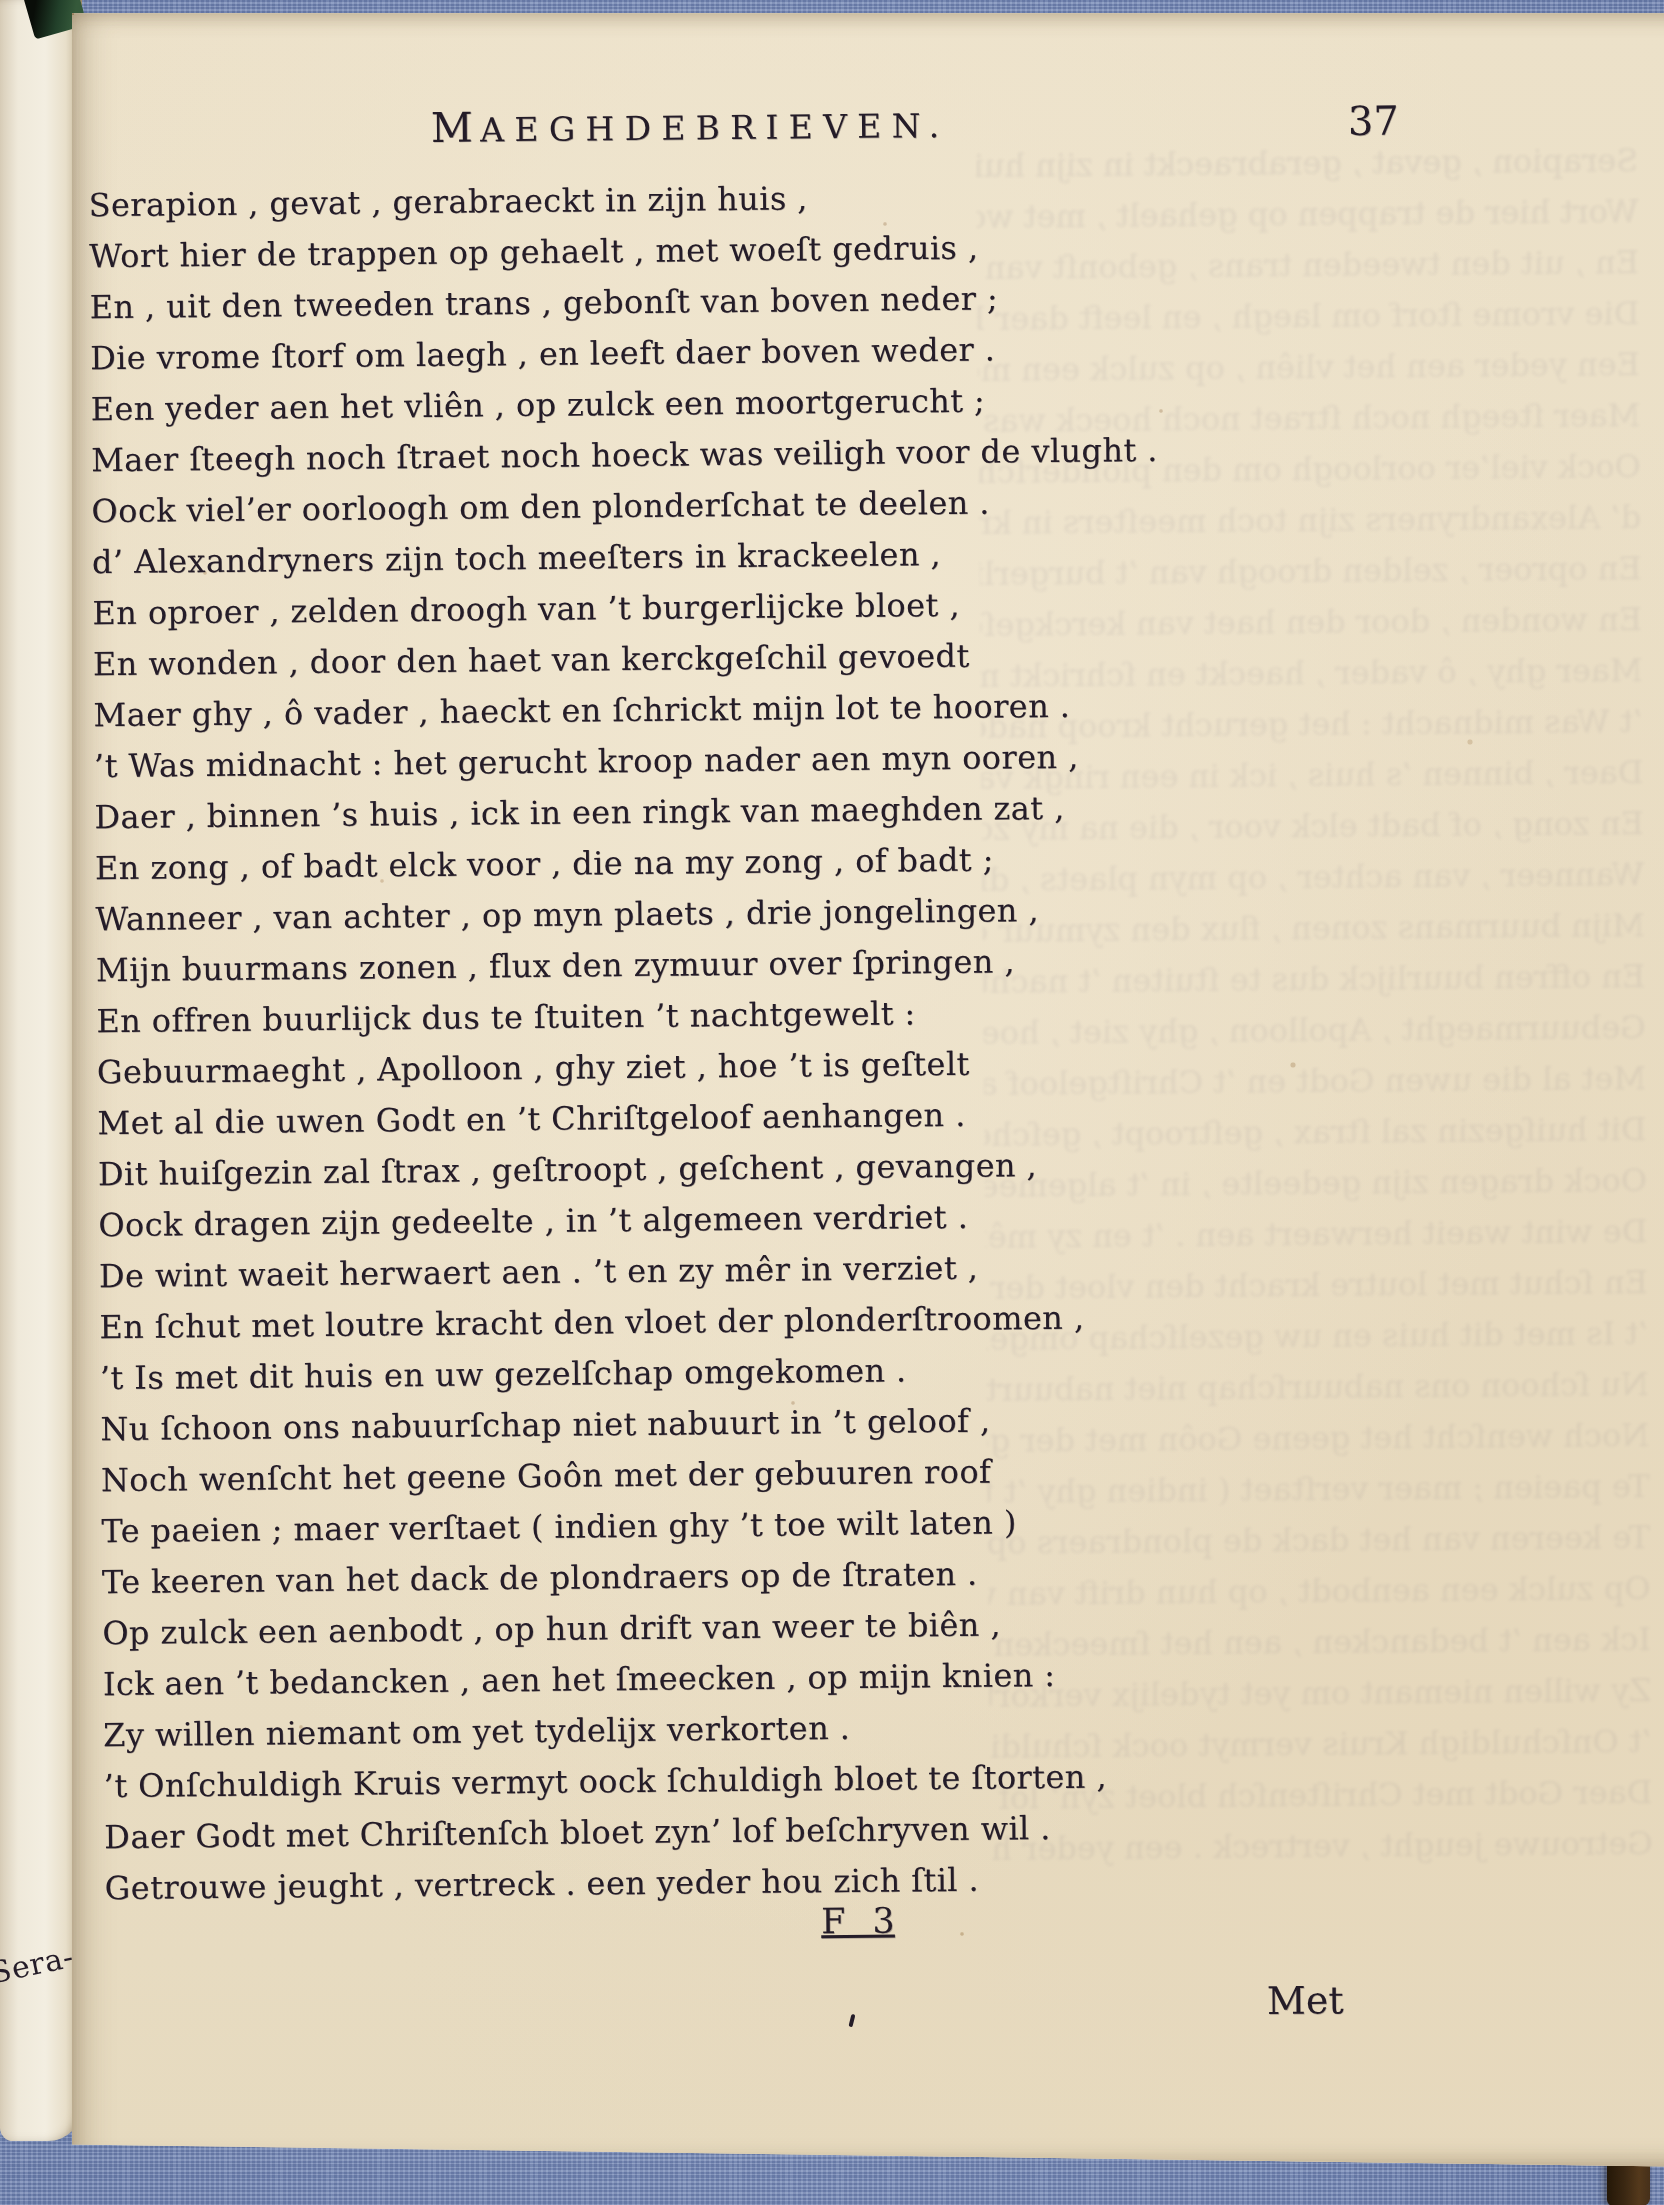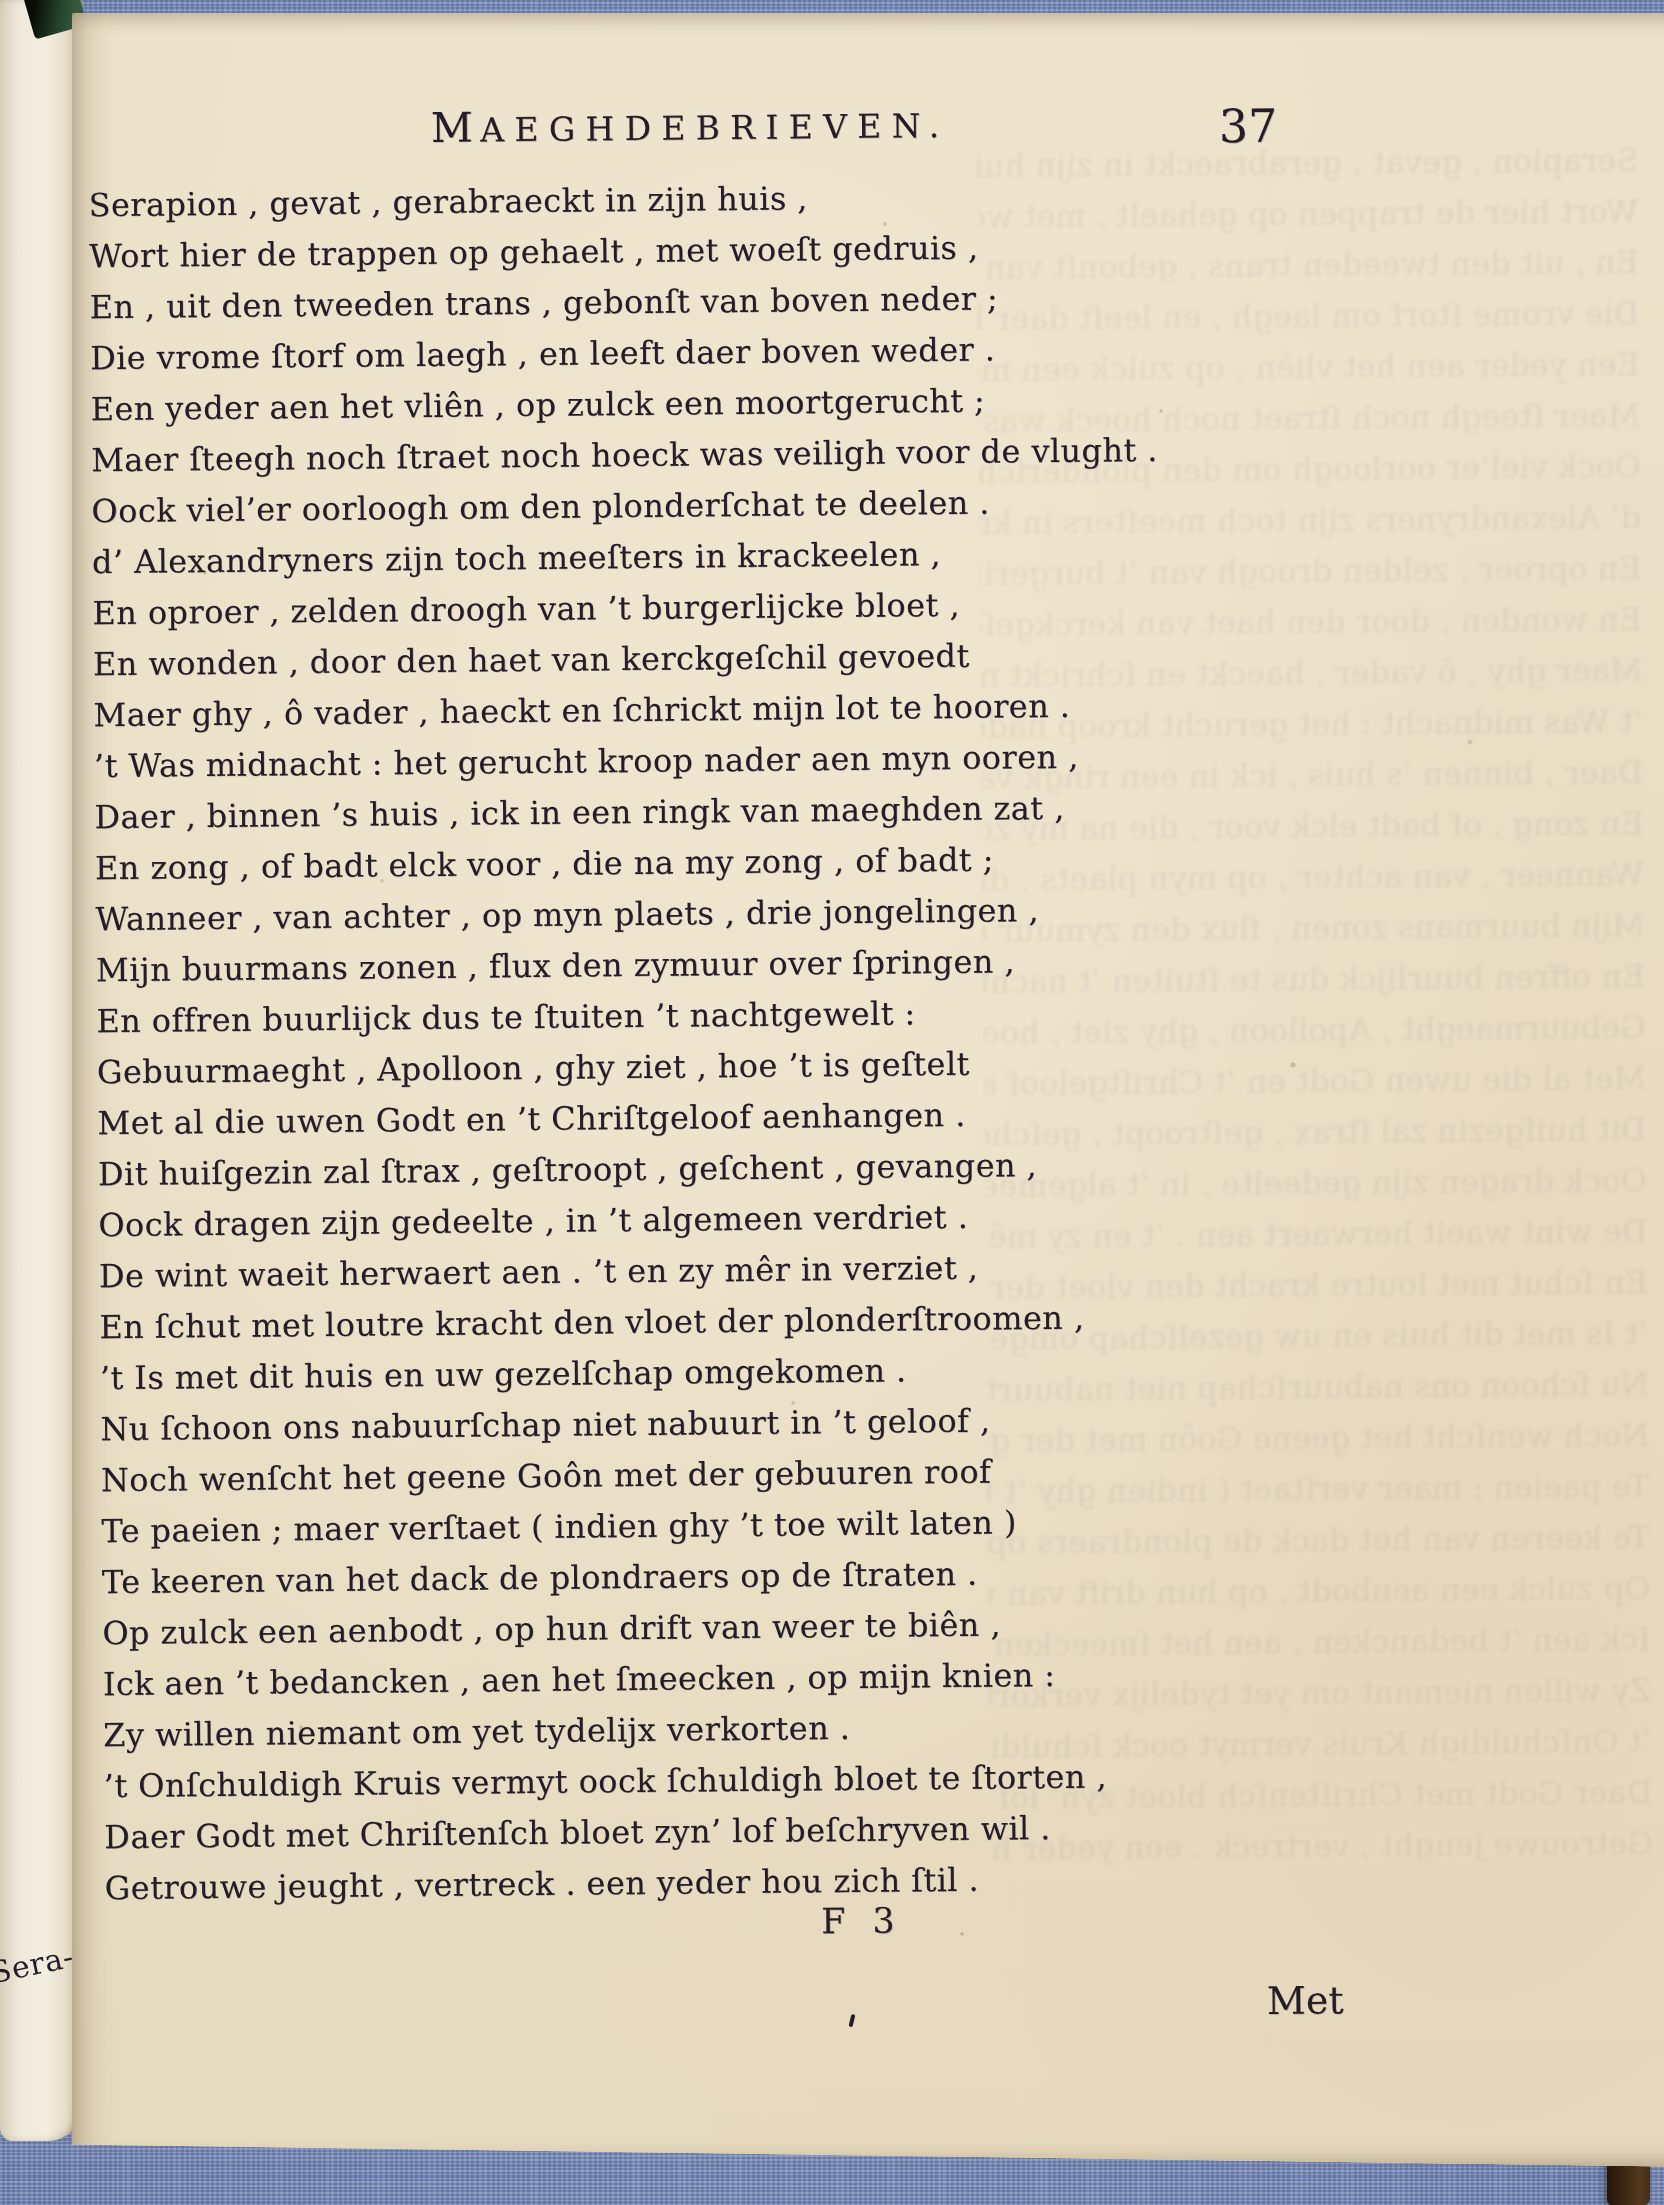--- a/index.html
+++ b/index.html
@@ -63,27 +63,27 @@
     transform:scaleX(-1) rotate(.5deg);opacity:.09;filter:blur(1.6px);color:#5f586e;
     font-size:32px;white-space:nowrap;}
   .ghost .line{line-height:51px;height:51px;}
 
   
   .print{position:absolute;left:0;top:0;width:100%;height:100%;
     transform:rotate(-.55deg);transform-origin:772px 1066px;color:var(--ink,#241c28);}
   .title{position:absolute;left:368px;top:87px;font-size:33px;letter-spacing:10.3px;
     text-shadow:0.7px 0.7px 0 rgba(36,28,40,.35);}
   .title::first-letter{font-size:41px;letter-spacing:7.4px;}
-  .pagenum{position:absolute;left:1156px;top:90px;font-size:46px;
+  .pagenum{position:absolute;left:1285px;top:90px;font-size:40px;
     text-shadow:0.7px 0.7px 0 rgba(36,28,40,.3);}
   .poem{position:absolute;left:25px;top:160px;font-size:32px;white-space:nowrap;
     text-shadow:0.5px 0.5px 0 rgba(36,28,40,.38);letter-spacing:0.4px;}
   .poem .line{line-height:51px;height:51px;}
   .sig{position:absolute;left:741px;top:1888px;font-size:35px;word-spacing:16px;
-    text-shadow:0.7px 0.7px 0 rgba(36,28,40,.3);}
+    text-shadow:0.7px 0.7px 0 rgba(36,28,40,.3);text-decoration:underline;}
   .catch{position:absolute;left:1186px;top:1970px;font-size:38px;
     text-shadow:0.7px 0.7px 0 rgba(36,28,40,.3);}
   .ink-speck{position:absolute;left:778px;top:2001px;width:3.7px;height:12.5px;border-radius:2.2px;
     background:var(--ink,#241c28);transform:rotate(14deg);}
 </style>
 </head>
 <body>
 
 <div class="scene">
   <div class="cloth"></div>

